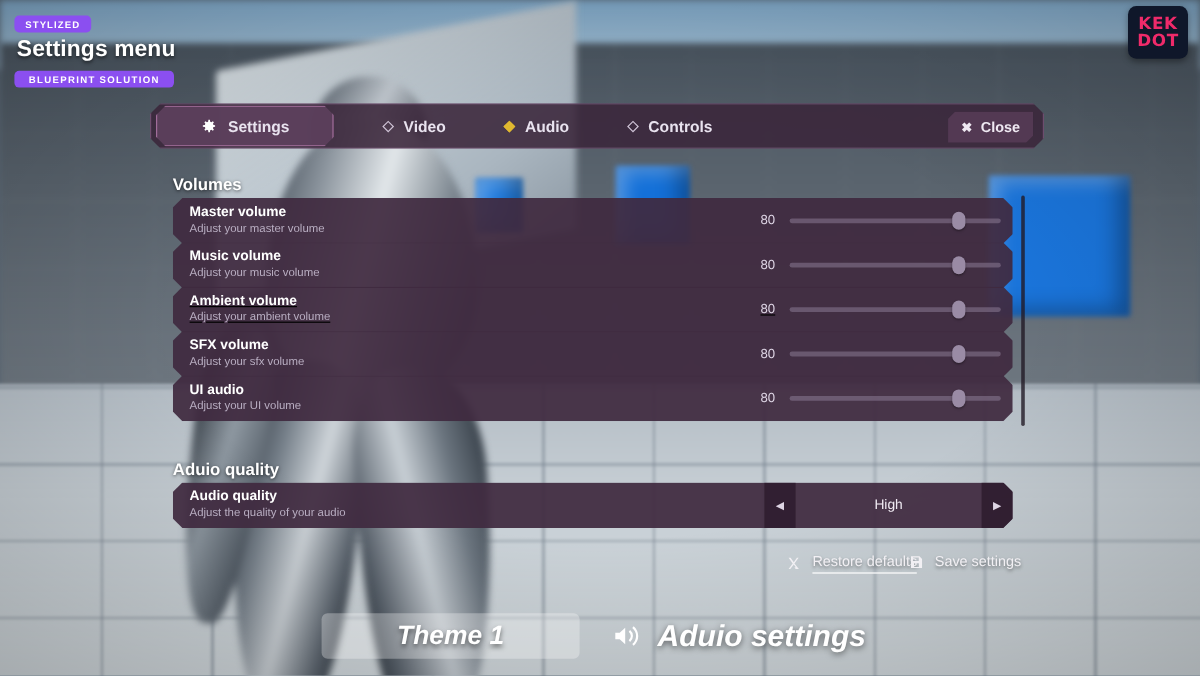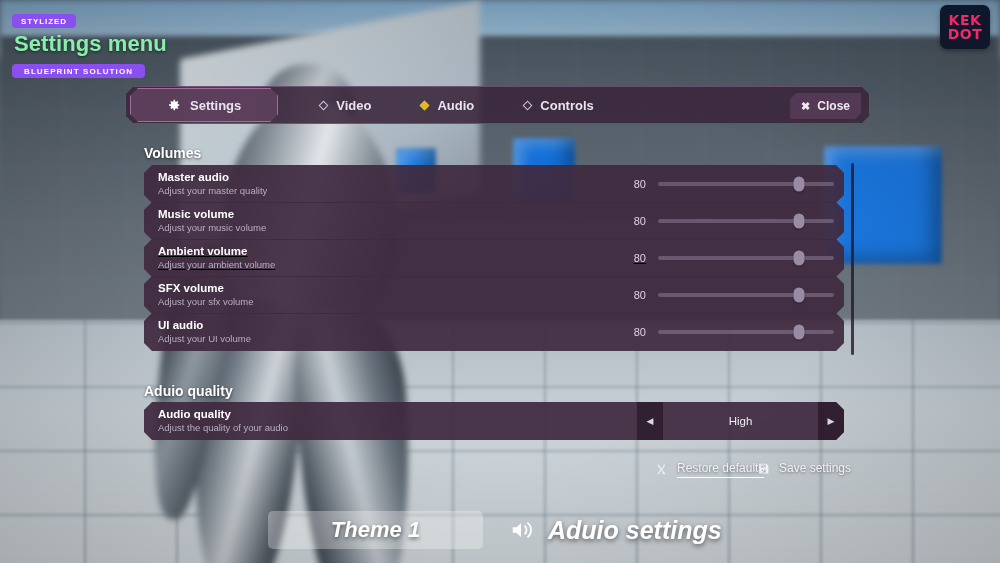--- a/index.html
+++ b/index.html
@@ -90,21 +90,21 @@
   }
 
   
   #brand { position:absolute; left:12px; top:10px; z-index:40; }
   .badge-sm {
     display:inline-block; background:#8b4ff0; color:#fff;
     font-size:8px; font-weight:bold; letter-spacing:.9px;
     padding:3px 9px 2px; border-radius:4px;
   }
   .brand-title {
-    font-size:22px; font-weight:bold; color:#86efac; letter-spacing:.1px;
+    font-size:19px; font-weight:bold; color:#ffffff; letter-spacing:.1px;
     margin:3px 0 3px 2px; text-shadow:0 1px 3px rgba(0,0,0,.55);
   }
   .badge-wide {
     display:inline-block; background:#8b4ff0; color:#fff;
     font-size:8px; font-weight:bold; letter-spacing:1.1px;
     padding:3px 12px 2px; border-radius:4px;
   }
 
   #logo {
     position:absolute; right:10px; top:5px; z-index:40;
@@ -299,22 +299,22 @@
     <div id="close-btn">
       <span class="xglyph">✖</span>
       <span class="lbl">Close</span>
     </div>
   </div>
 
   <div class="section-head" id="sh-volumes">Volumes</div>
 
   <div class="row" style="top:165px;">
     <div class="row-text">
-      <div class="row-title">Master audio</div>
-      <div class="row-desc">Adjust your master quality</div>
+      <div class="row-title">Master volume</div>
+      <div class="row-desc">Adjust your master volume</div>
     </div>
     <div class="slider-wrap">
       <span class="slider-val">80</span>
       <div class="slider-track">
         <div class="slider-thumb" style="left:80%;"></div>
       </div>
     </div>
   </div>
 
   <div class="row" style="top:202px;">

